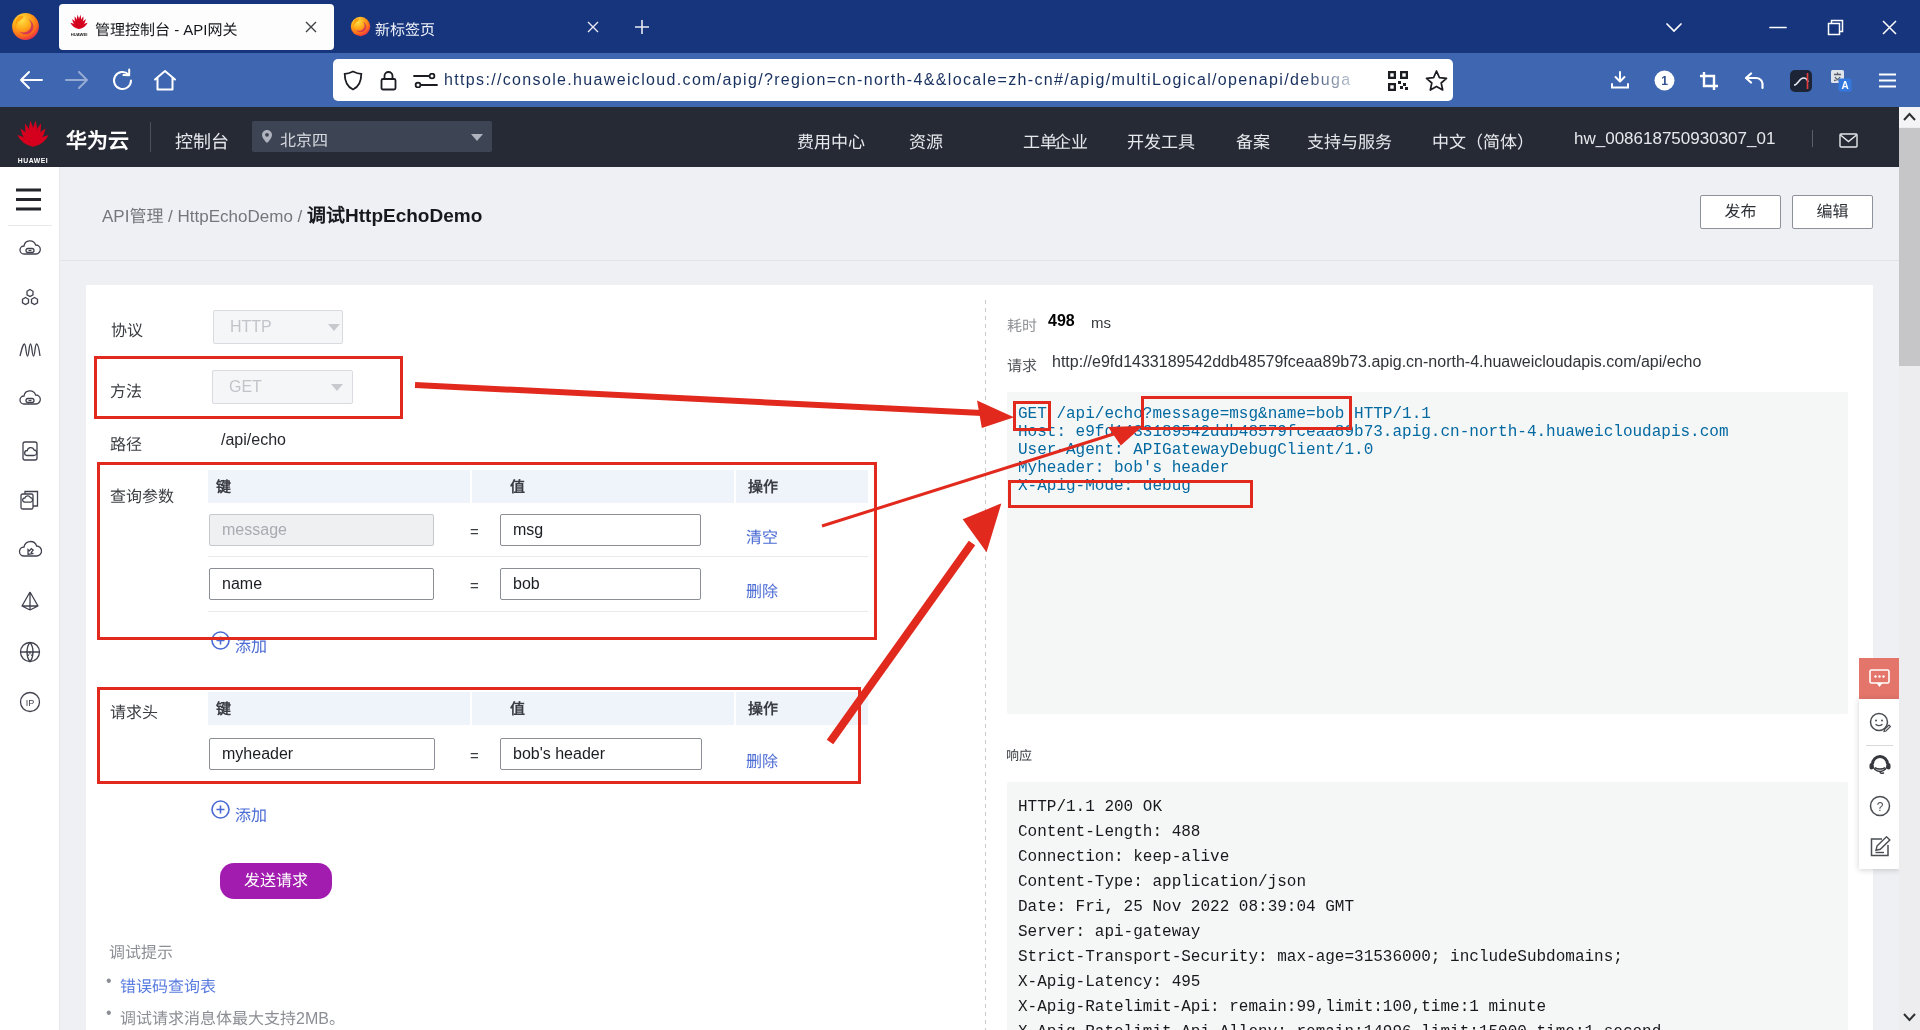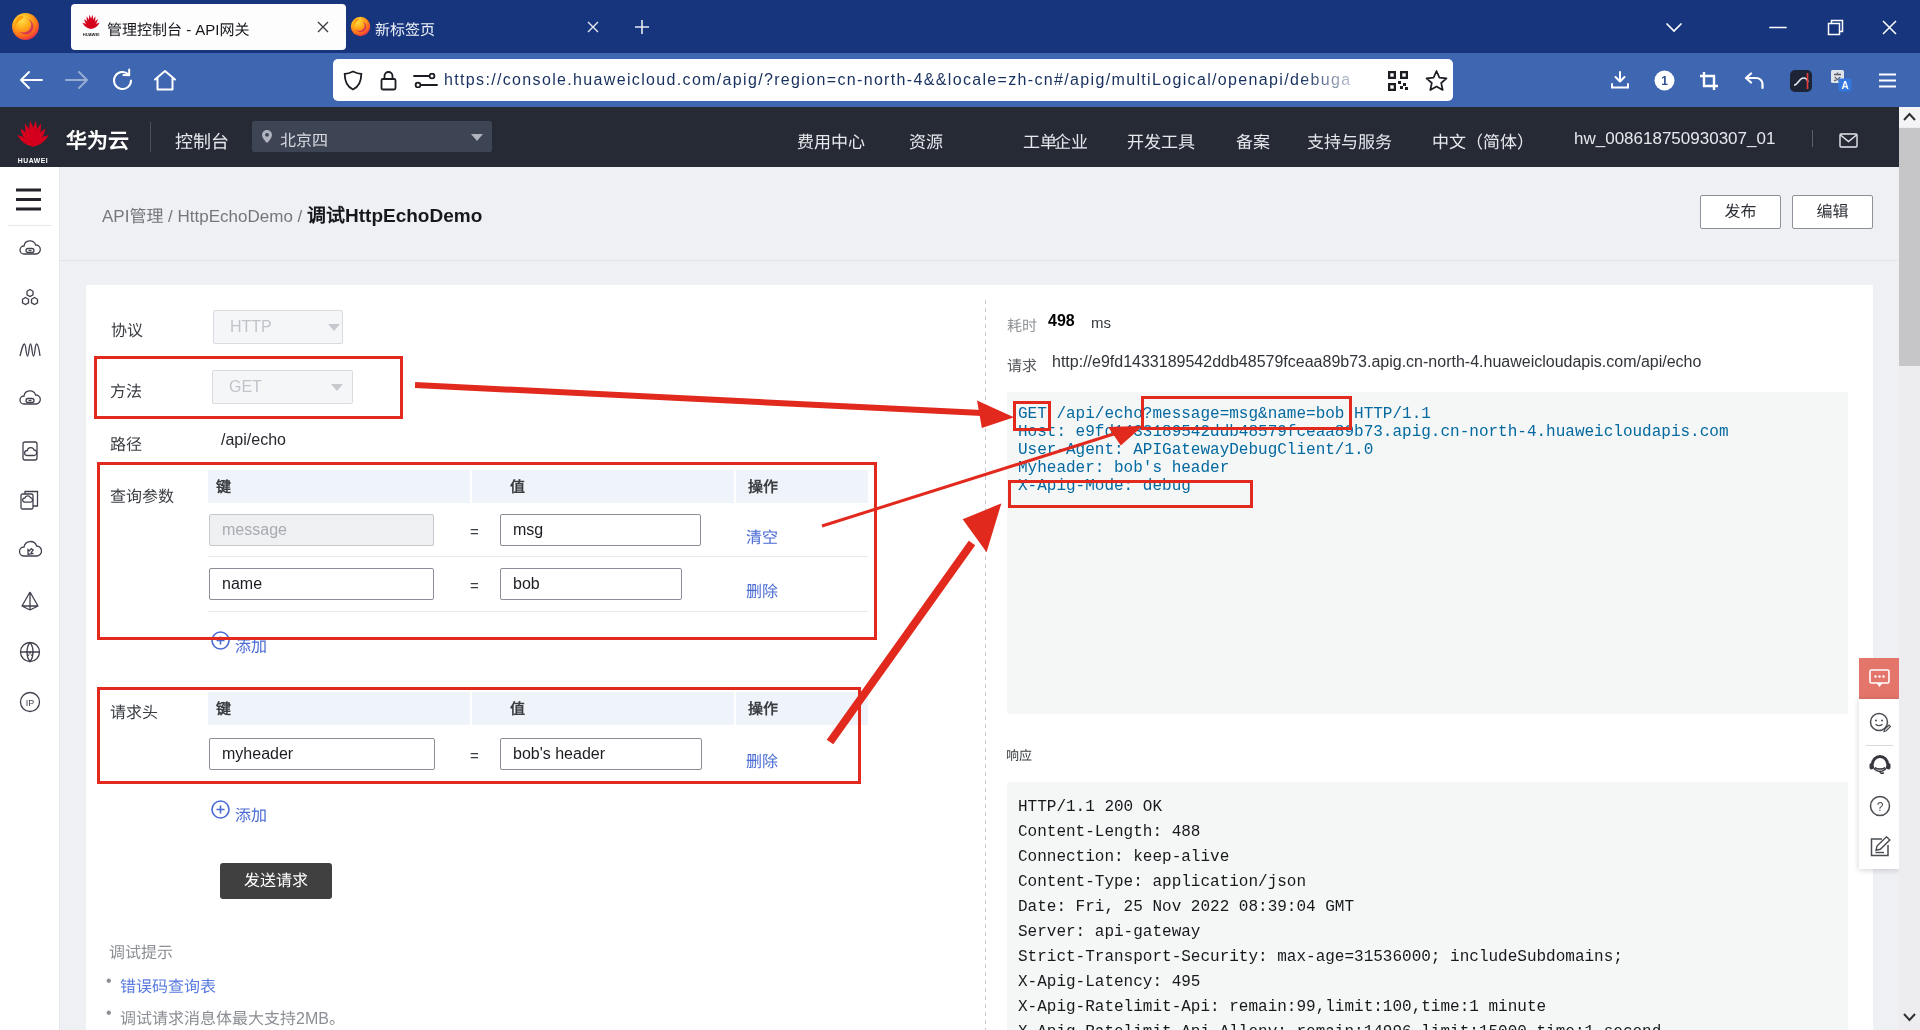--- a/index.html
+++ b/index.html
@@ -3,21 +3,21 @@
 <meta charset="utf-8">
 <title>管理控制台 - API网关</title>
 <style>
   * { margin:0; padding:0; box-sizing:border-box; }
   html,body { width:1920px; height:1030px; overflow:hidden; }
   body { font-family:"Liberation Sans", sans-serif; position:relative; background:#eef0f4; }
   .abs { position:absolute; }
   
   #tabbar { position:absolute; left:0; top:0; width:1920px; height:53px; background:#16357d; }
   #navbar { position:absolute; left:0; top:53px; width:1920px; height:54px; background:#3e66b1; }
-  .tab-active { position:absolute; left:59px; top:4px; width:275px; height:46px; background:#fdfdfe; border-radius:4px;margin-left:12px; }
+  .tab-active { position:absolute; left:59px; top:4px; width:275px; height:46px; background:#fdfdfe; border-radius:4px; }
   .tab-title { position:absolute; left:36px; top:14px; font-size:15px; color:#15171c; white-space:nowrap; }
   .tab2-title { position:absolute; left:375px; top:18px; font-size:15px; color:#eef1f8; white-space:nowrap; }
   .wicon { stroke:#fff; stroke-width:1.7; fill:none; stroke-linecap:round; }
   .dicon { stroke:#1b1d22; stroke-width:1.8; fill:none; stroke-linecap:round; }
   #urlbar { position:absolute; left:333px; top:59px; width:1120px; height:42px; background:#fff; border-radius:5px; }
   #urltext { position:absolute; left:444px; top:71px; width:940px; font-size:16px; color:#17305f; white-space:nowrap; overflow:hidden; letter-spacing:1.34px; }
   #urlfade { position:absolute; left:1300px; top:60px; width:84px; height:40px; background:linear-gradient(90deg,rgba(255,255,255,0),#fff 85%); }
   
   #chead { position:absolute; left:0; top:107px; width:1920px; height:60px; background:#262a35; color:#fff; }
   .chead-item { position:absolute; top:20px; font-size:17px; color:#e6e8ec; white-space:nowrap; }
@@ -308,42 +308,42 @@
 <div class="thead" style="left:208px;top:470px;width:262px;padding-left:8px;">键</div>
 <div class="thead" style="left:472px;top:470px;width:262px;padding-left:38px;">值</div>
 <div class="thead" style="left:736px;top:470px;width:132px;padding-left:12px;">操作</div>
 <div class="inp inp-dis" style="left:209px;top:514px;width:225px;">message</div>
 <div class="eq" style="left:470px;top:523px;">=</div>
 <div class="inp" style="left:500px;top:514px;width:201px;">msg</div>
 <div class="blink" style="left:746px;top:524px;">清空</div>
 <div class="rowline" style="left:208px;top:556px;width:660px;"></div>
 <div class="inp" style="left:209px;top:568px;width:225px;">name</div>
 <div class="eq" style="left:470px;top:577px;">=</div>
-<div class="inp" style="left:500px;top:568px;width:182px;">bob</div>
+<div class="inp" style="left:500px;top:568px;width:201px;">bob</div>
 <div class="blink" style="left:746px;top:578px;">删除</div>
 <div class="rowline" style="left:208px;top:611px;width:660px;"></div>
 <svg class="abs" style="left:211px;top:631px;" width="19" height="19" viewBox="0 0 19 19">
     <circle cx="9.5" cy="9.5" r="8.5" stroke="#4a6bd4" stroke-width="1.6" fill="none"></circle>
     <path d="M9.5 5.5 V13.5 M5.5 9.5 H13.5" stroke="#4a6bd4" stroke-width="1.6"></path>
   </svg>
 <div class="addbtn" style="left:235px;top:633px;">添加</div>
 <div class="lbl" style="left:110px;top:699px;">请求头</div>
 <div class="thead" style="left:208px;top:692px;width:262px;padding-left:8px;">键</div>
 <div class="thead" style="left:472px;top:692px;width:262px;padding-left:38px;">值</div>
 <div class="thead" style="left:736px;top:692px;width:132px;padding-left:12px;">操作</div>
 <div class="inp" style="left:209px;top:738px;width:226px;">myheader</div>
 <div class="eq" style="left:470px;top:747px;">=</div>
 <div class="inp" style="left:500px;top:738px;width:202px;">bob's header</div>
 <div class="blink" style="left:746px;top:748px;">删除</div>
 <svg class="abs" style="left:211px;top:800px;" width="19" height="19" viewBox="0 0 19 19">
     <circle cx="9.5" cy="9.5" r="8.5" stroke="#4a6bd4" stroke-width="1.6" fill="none"></circle>
     <path d="M9.5 5.5 V13.5 M5.5 9.5 H13.5" stroke="#4a6bd4" stroke-width="1.6"></path>
   </svg>
 <div class="addbtn" style="left:235px;top:802px;">添加</div>
-<div class="abs" style="left:220px;top:863px;width:112px;height:36px;background:#404040;border-radius:3px;color:#fff;font-size:16px;text-align:center;line-height:36px;">发送请求</div>
+<div class="abs" style="left:220px;top:863px;width:112px;height:36px;background:#a21caf;border-radius:14px;color:#fff;font-size:16px;text-align:center;line-height:36px;">发送请求</div>
 <div class="abs" style="left:109px;top:939px;font-size:16px;color:#8b8e94;">调试提示</div>
 <div class="abs" style="left:106px;top:972px;font-size:16px;color:#8b8e94;">•</div>
 <div class="abs" style="left:120px;top:973px;font-size:16px;color:#5a7ce0;">错误码查询表</div>
 <div class="abs" style="left:106px;top:1004px;font-size:16px;color:#8b8e94;">•</div>
 <div class="abs" style="left:120px;top:1005px;font-size:16px;color:#8b8e94;">调试请求消息体最大支持2MB。</div>
 
 <div class="abs" style="left:1007px;top:314px;font-size:15px;color:#8f9296;">耗时</div>
 <div class="abs" style="left:1048px;top:312px;font-size:16px;font-weight:bold;color:#000000;">498</div>
 <div class="abs" style="left:1091px;top:314px;font-size:15px;color:#35383c;">ms</div>
 <div class="abs" style="left:1007px;top:354px;font-size:15px;color:#54575c;">请求</div>

